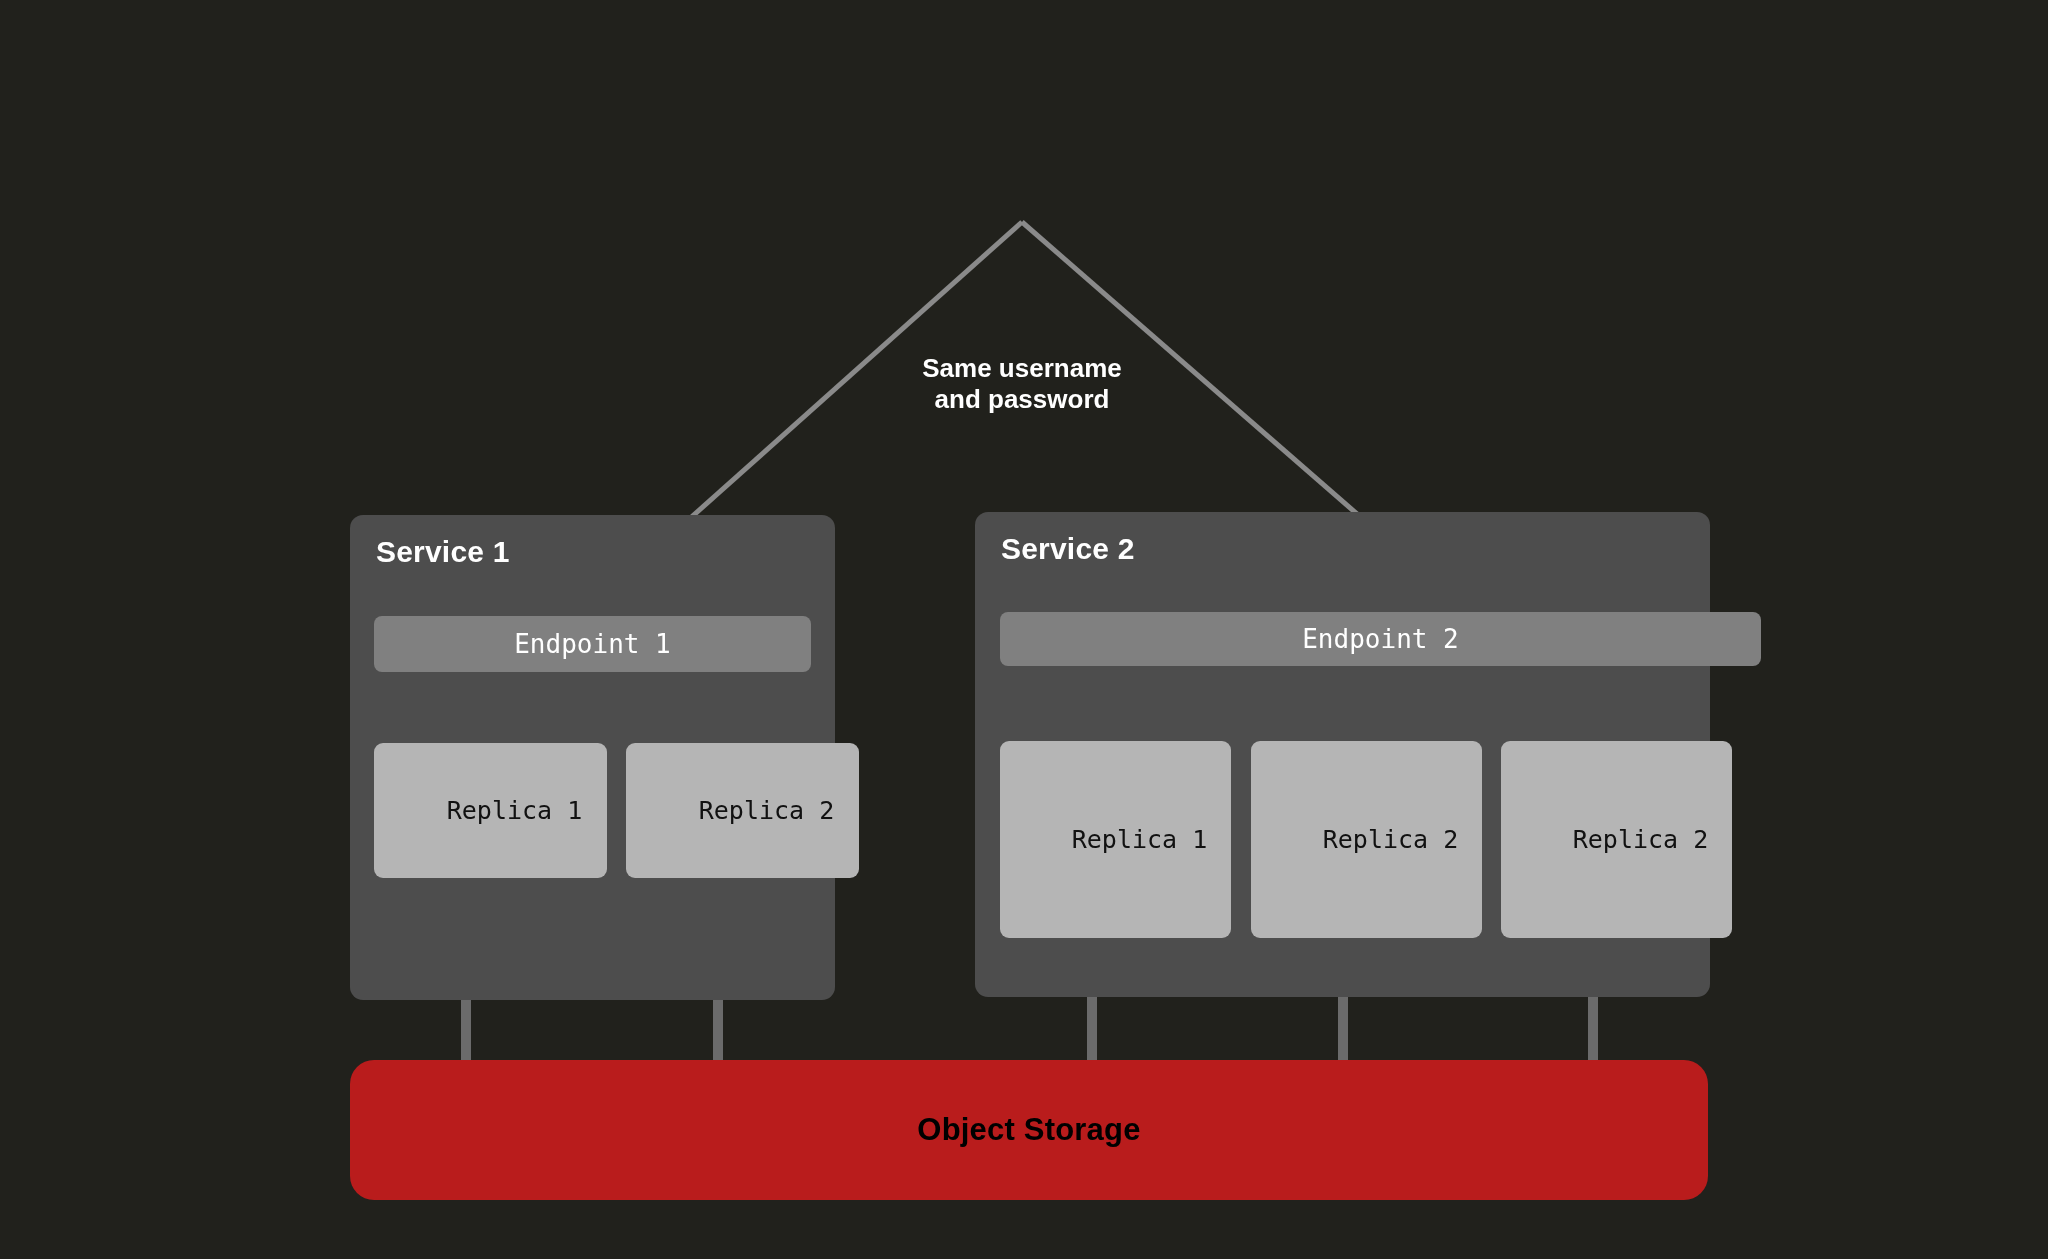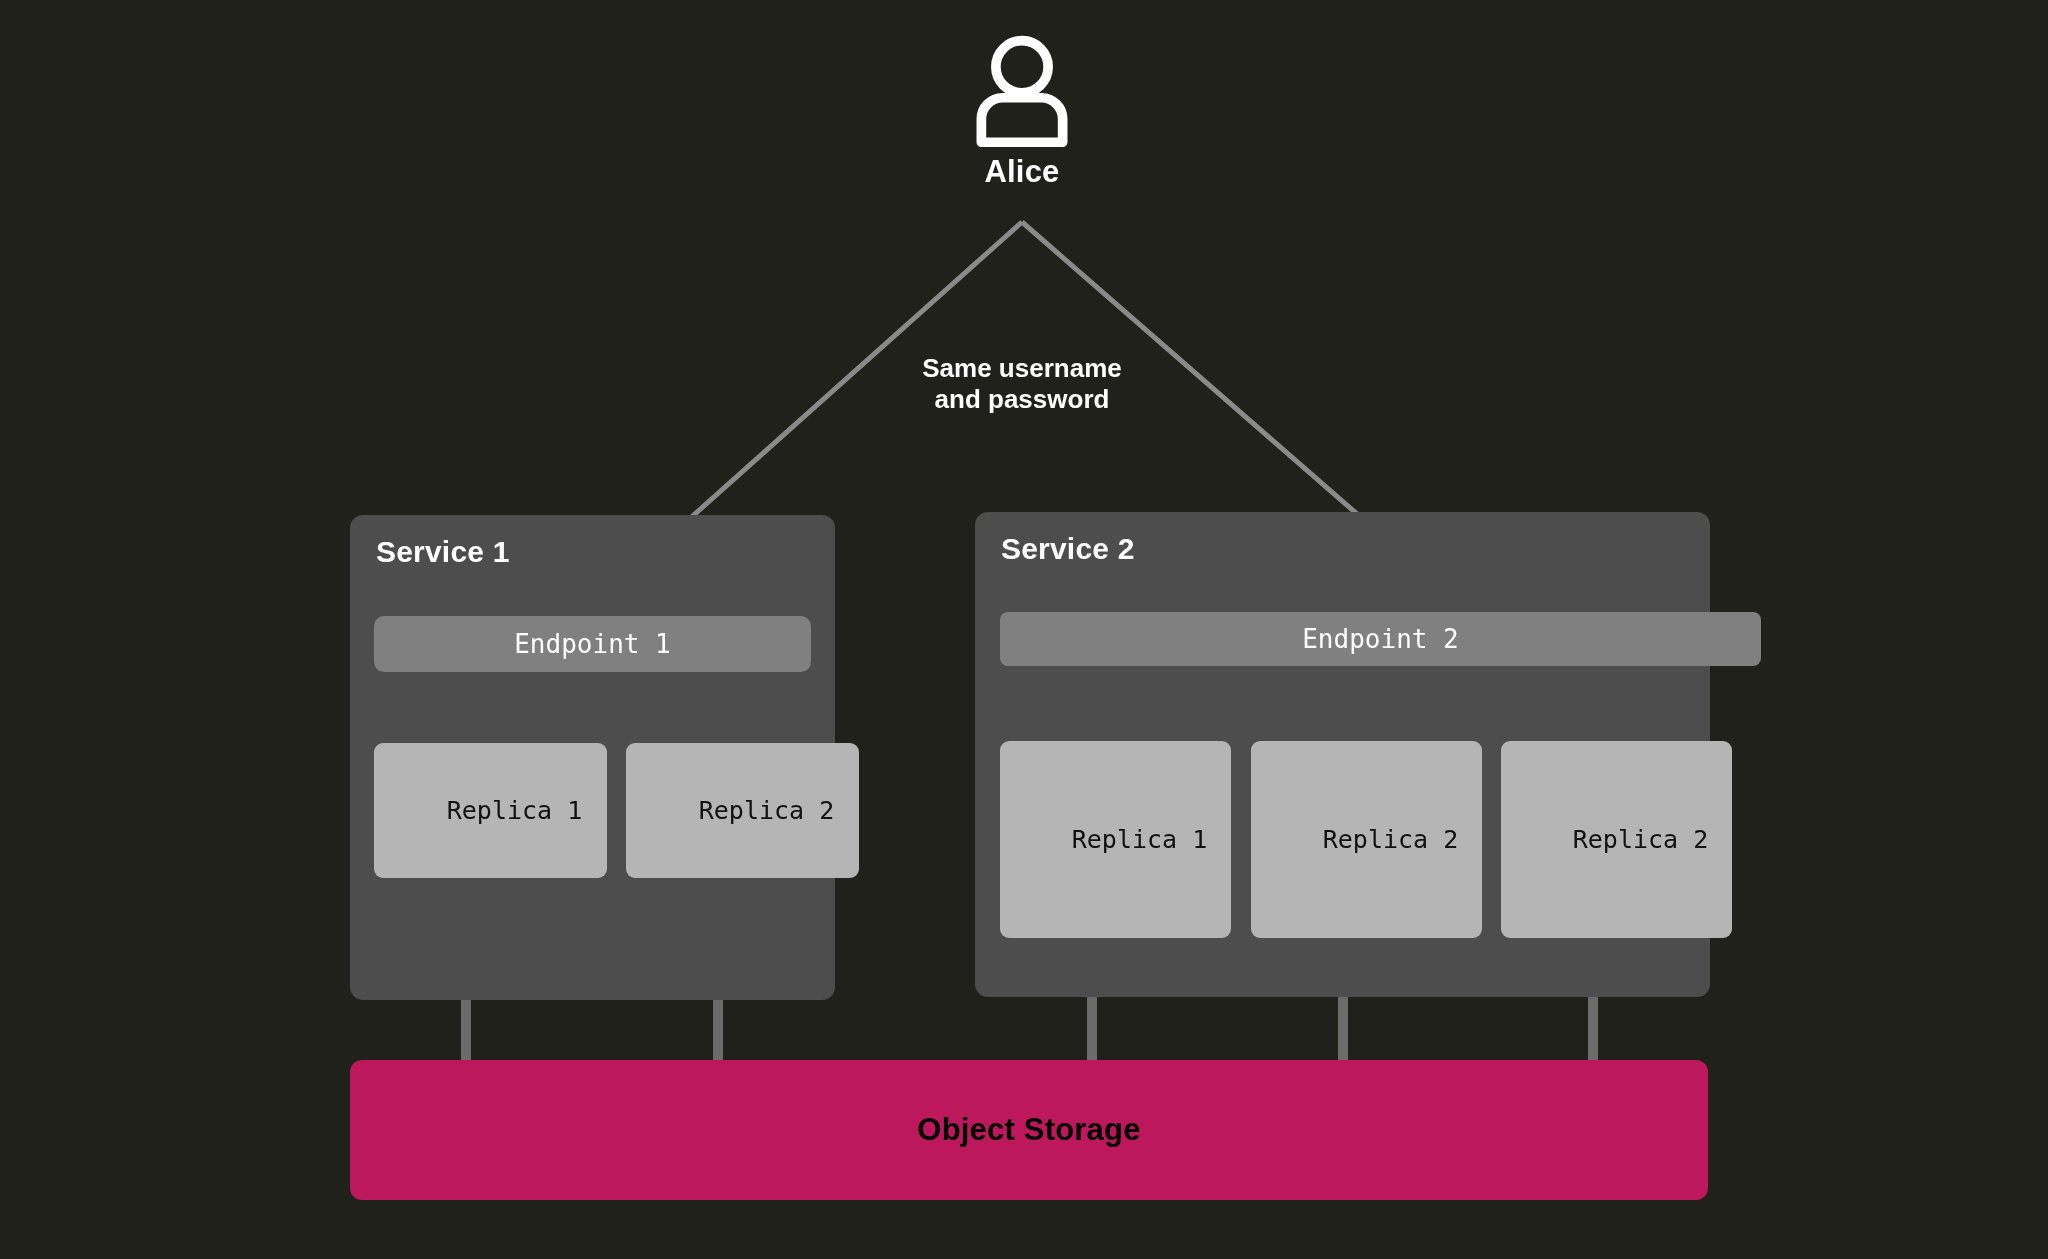--- a/index.html
+++ b/index.html
@@ -82,21 +82,21 @@
     position: absolute;
     background: #808080;
     border-radius: 8px;
     color: #ffffff;
     font-family: "DejaVu Sans Mono", "Liberation Mono", monospace;
     font-size: 26px;
     display: flex;
     align-items: center;
     justify-content: center;
   }
-  #endpoint-1 { left: 24px;  top: 101px; width: 437px; height: 56px; border-radius: 10px; }
+  #endpoint-1 { left: 24px;  top: 101px; width: 437px; height: 56px; }
   #endpoint-2 { left: 25px;  top: 100px; width: 761px; height: 54px; }
 
   .replica {
     position: absolute;
     background: #b5b5b5;
     border-radius: 9px;
     color: #111111;
     font-family: "DejaVu Sans Mono", "Liberation Mono", monospace;
     font-size: 25px;
     display: flex;
@@ -114,22 +114,22 @@
   #s2-replica-2 { left: 276px; top: 229px; width: 183px; height: 197px; }
   #s2-replica-3 { left: 526px; top: 229px; width: 183px; height: 197px; }
 
   
   #object-storage {
     position: absolute;
     left: 350px;
     top: 1060px;
     width: 1358px;
     height: 140px;
-    background: #be185d;
-    border-radius: 12px;
+    background: #b91c1c;
+    border-radius: 24px;
     display: flex;
     align-items: center;
     justify-content: center;
     text-align: center;
   }
   #object-storage .label {
     color: #000000;
     font-size: 31px;
     font-weight: bold;
     letter-spacing: .2px;
@@ -163,27 +163,20 @@
       <line x1="1092" y1="658" x2="1092" y2="1063" stroke="#6b6b6b" stroke-width="10"></line>
     </g>
     <g>
       <line x1="1343" y1="658" x2="1343" y2="1063" stroke="#6b6b6b" stroke-width="10"></line>
     </g>
     <g>
       <line x1="1593" y1="658" x2="1593" y2="1063" stroke="#6b6b6b" stroke-width="10"></line>
     </g>
   </svg>
 
-  <div id="actor">
-    <svg class="glyph" viewBox="0 0 100 62">
-      <circle cx="50" cy="19" r="13.5" fill="none" stroke="#ffffff" stroke-width="5"></circle>
-      <path d="M29 58 L29 46 A11 11 0 0 1 40 35 L60 35 A11 11 0 0 1 71 46 L71 58 Z" fill="none" stroke="#ffffff" stroke-width="5" stroke-linejoin="round"></path>
-    </svg>
-    <div class="name">Alice</div>
-  </div>
 
   <div id="wire-caption">
     <div>Same username</div>
     <div>and password</div>
   </div>
 
   <div class="service" id="service-1">
     <div class="service-title">Service 1</div>
     <div class="endpoint" id="endpoint-1">Endpoint 1</div>
     <div class="replica" id="s1-replica-1">Replica 1</div>

